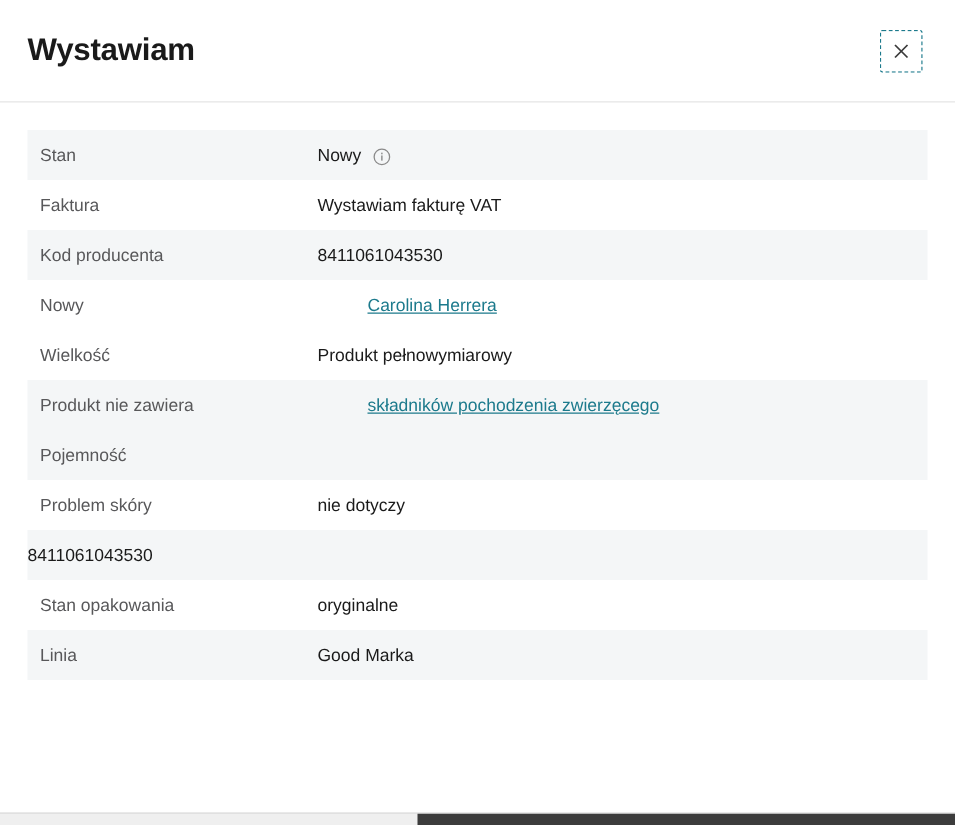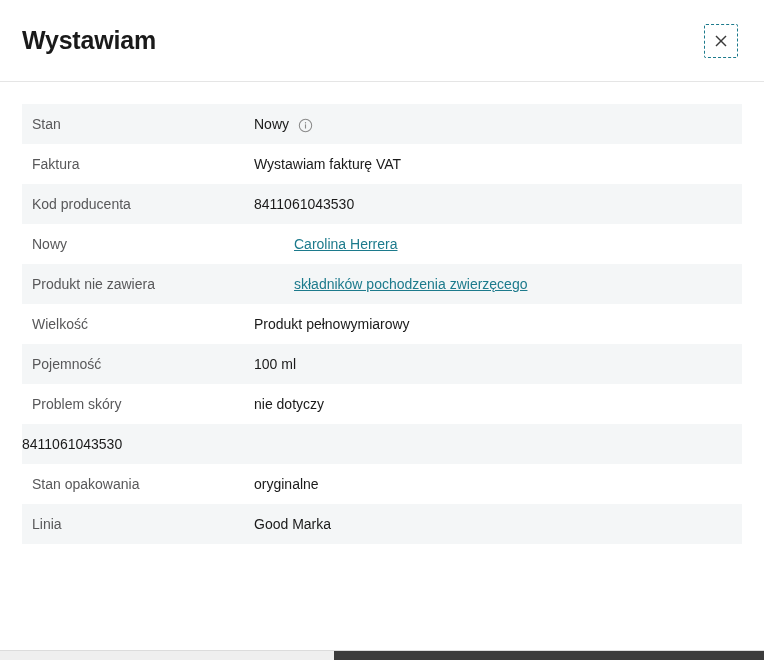--- a/index.html
+++ b/index.html
@@ -170,37 +170,34 @@
         <div class="param-value">
           <span>8411061043530</span>
         </div>
       </div>
       <div class="param-row">
         <div class="param-label">Nowy</div>
         <div class="param-value">
           <a href="#">Carolina Herrera</a>
         </div>
       </div>
+      <div class="param-row">
+        <div class="param-label">Wielkość</div>
+        <div class="param-value">
+          <span>Produkt pełnowymiarowy</span>
+        </div>
+      </div>
       <div class="param-row alt">
         <div class="param-label">Produkt nie zawiera</div>
         <div class="param-value">
           <a href="#">składników pochodzenia zwierzęcego</a>
         </div>
       </div>
-      <div class="param-row">
-        <div class="param-label">Wielkość</div>
-        <div class="param-value">
-          <span>Produkt pełnowymiarowy</span>
-        </div>
-      </div>
       <div class="param-row alt">
         <div class="param-label">Pojemność</div>
-        <div class="param-value">
-          <span>100 ml</span>
-        </div>
       </div>
       <div class="param-row">
         <div class="param-label">Problem skóry</div>
         <div class="param-value">
           <span>nie dotyczy</span>
         </div>
       </div>
       <div class="param-row alt">
         <div class="param-value">
           <span>8411061043530</span>

